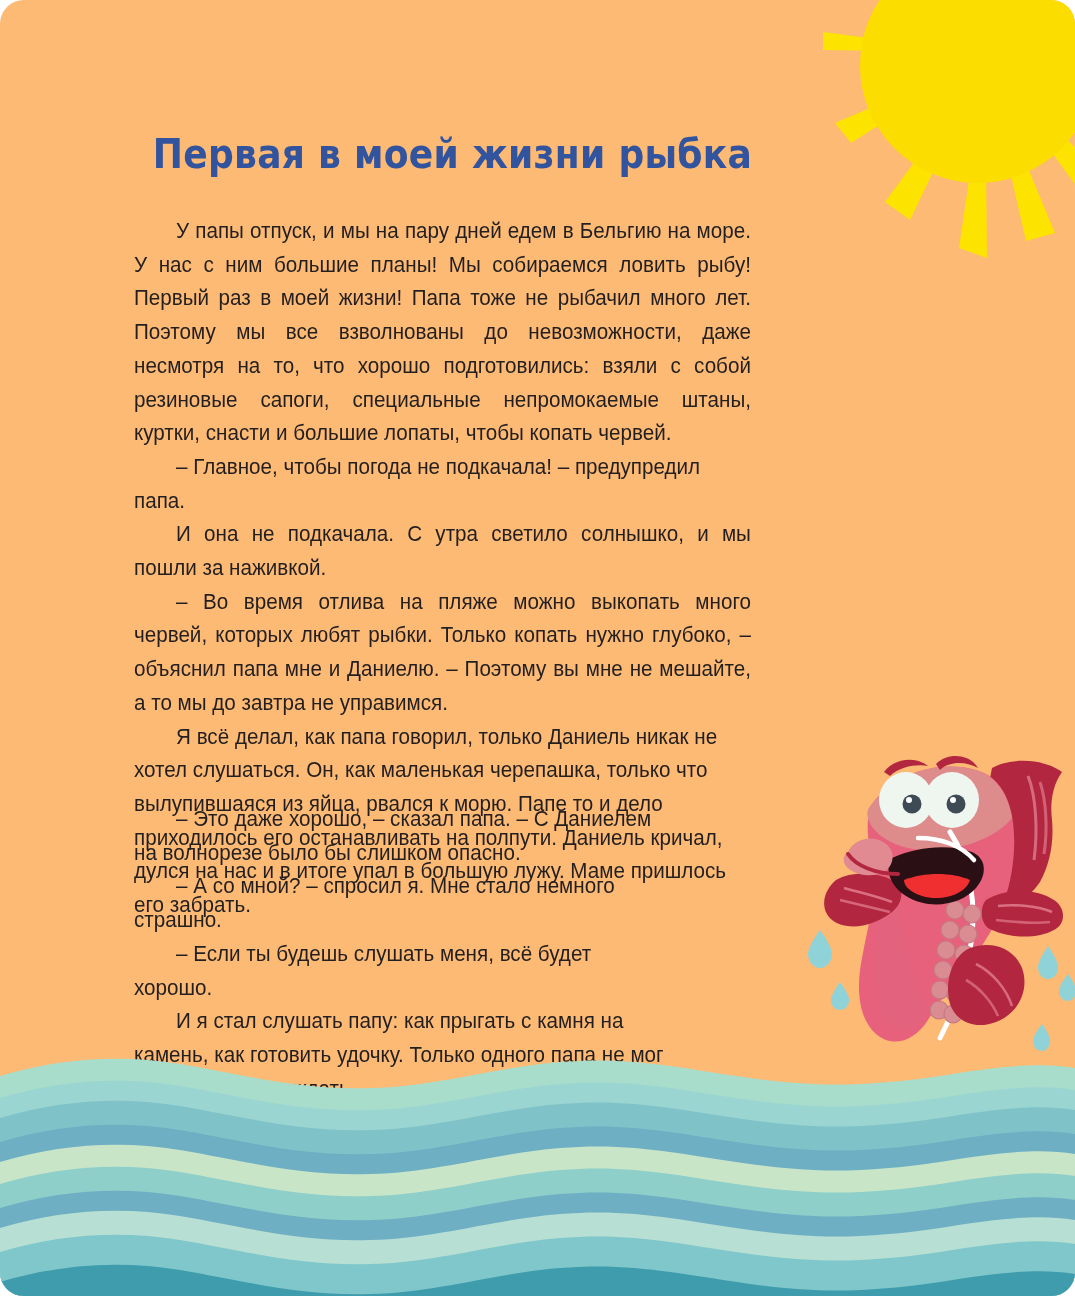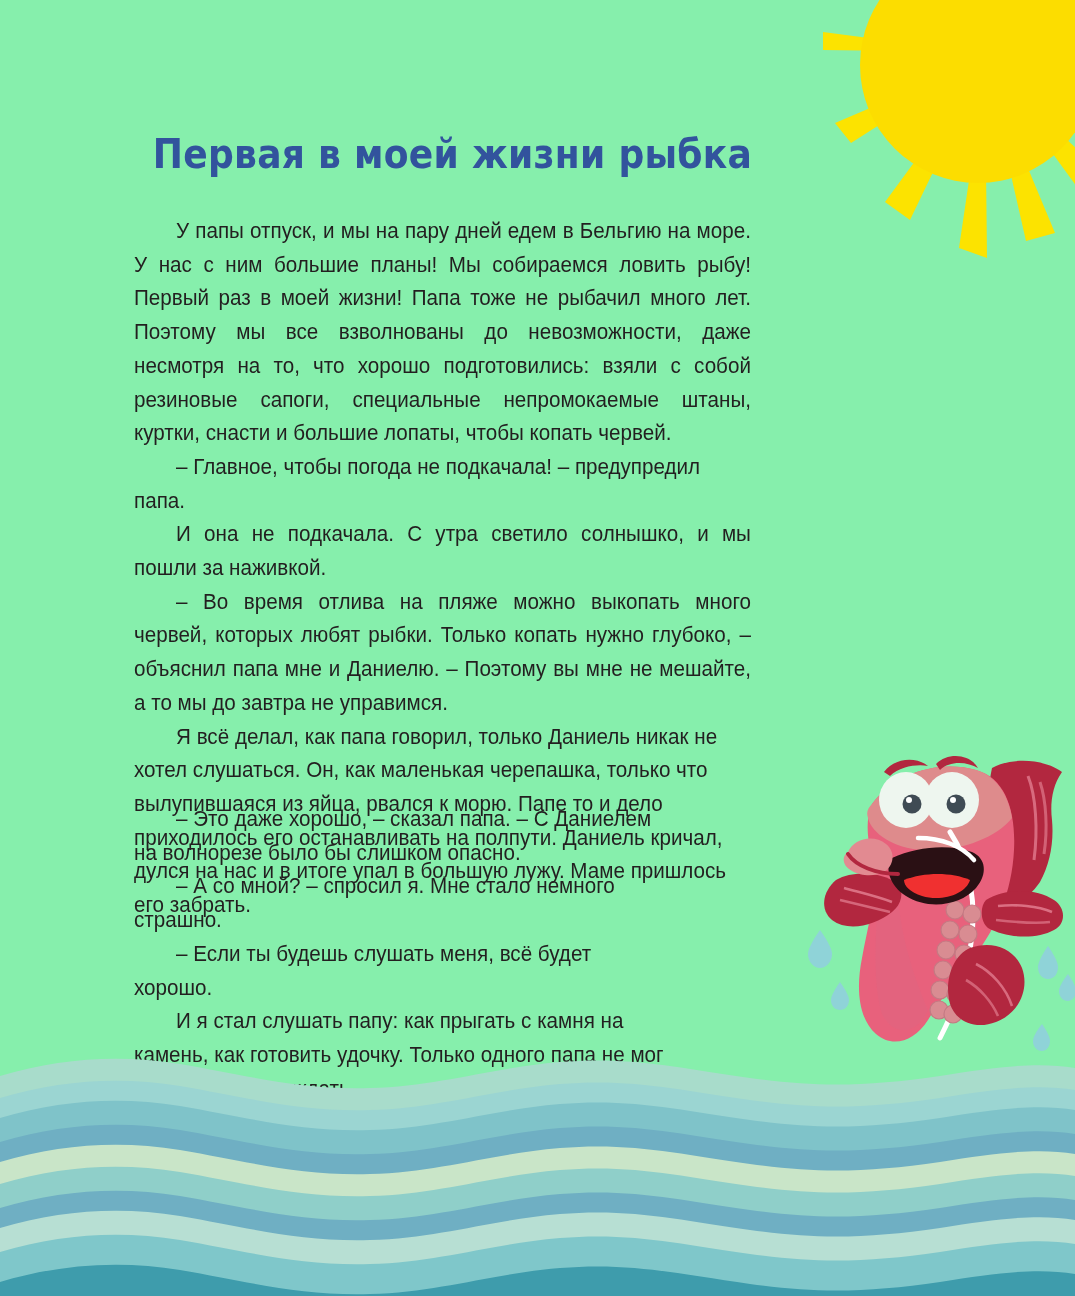--- a/index.html
+++ b/index.html
@@ -12,22 +12,23 @@
     height: 1296px;
     position: relative;
     overflow: hidden;
     font-family: "Liberation Sans", "DejaVu Sans", sans-serif;
   }
 
   
   .page {
     position: absolute;
     inset: 0;
-    background: #86efac;
+    background: #fdba74;
     overflow: hidden;
+    border-radius: 24px;
   }
 
   
   .sun-wrap {
     position: absolute;
     top: -150px;
     right: -118px;
     width: 430px;
     height: 430px;
     pointer-events: none;

